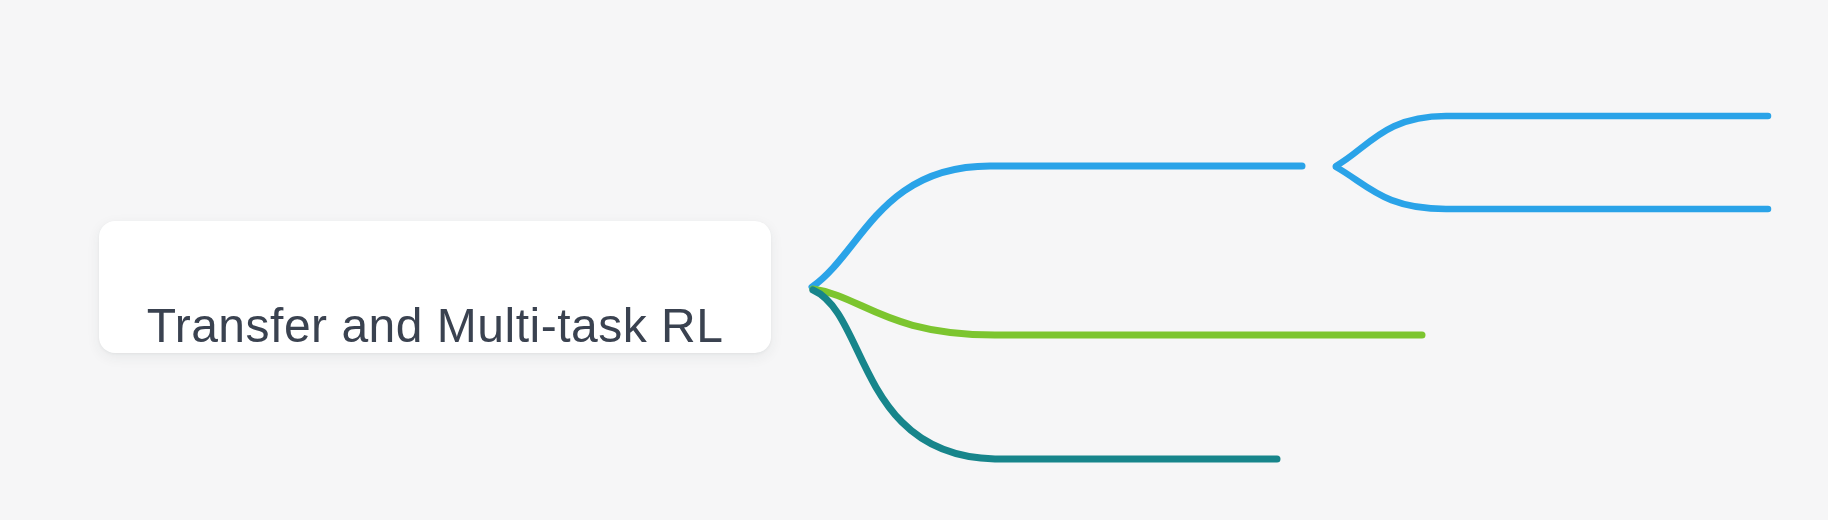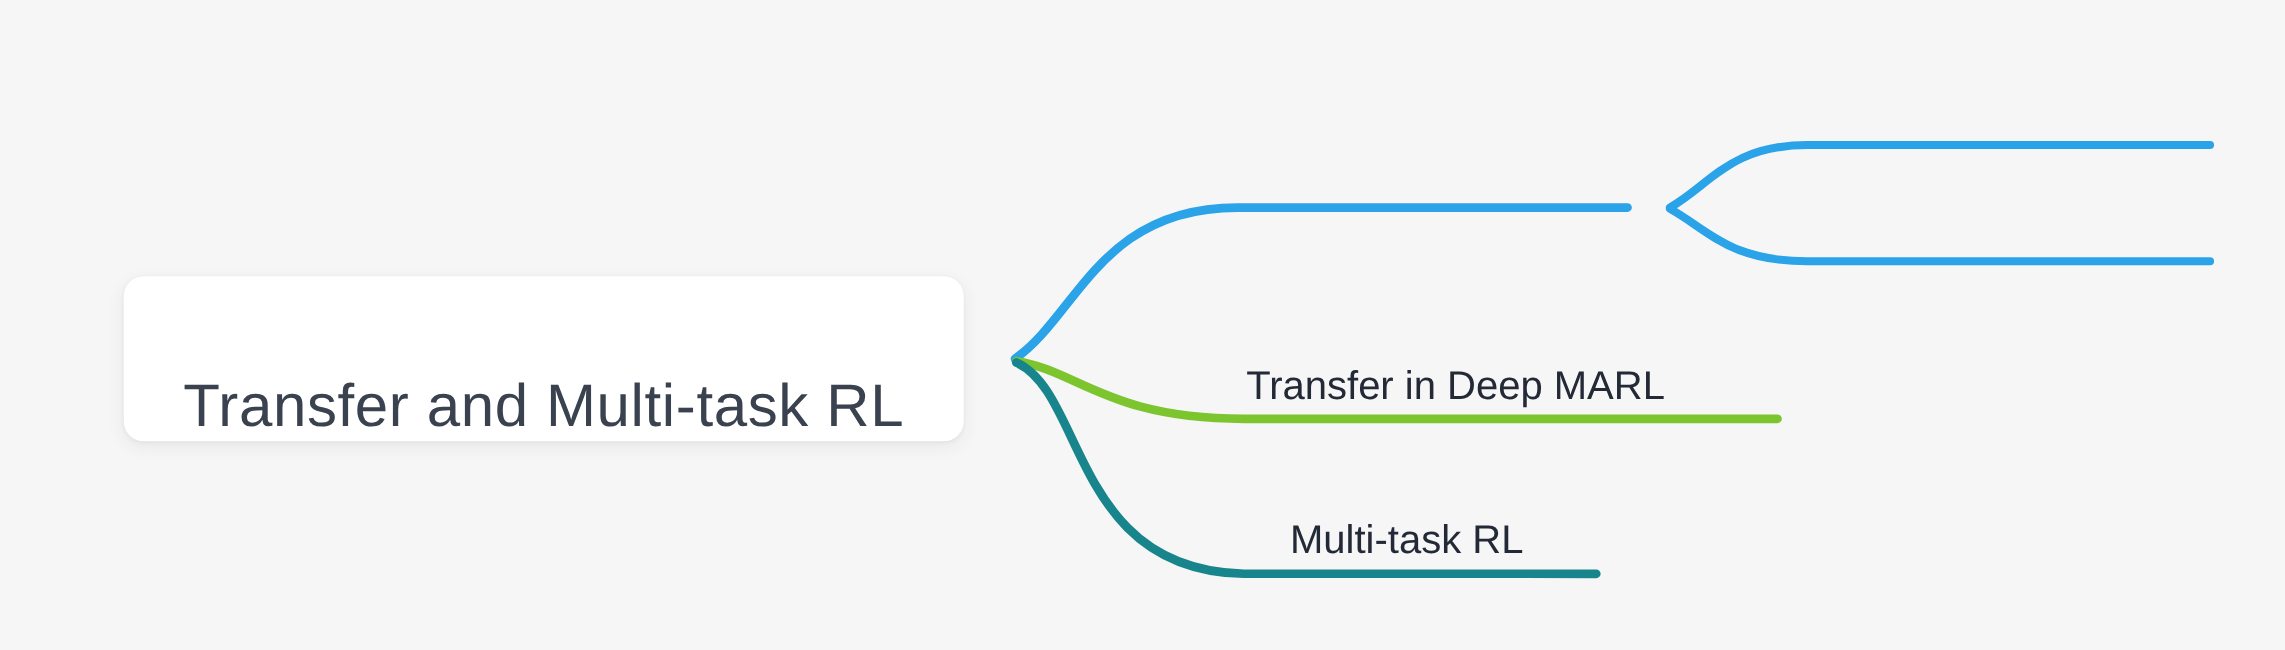--- a/index.html
+++ b/index.html
@@ -81,17 +81,15 @@
     <path d="M 813 290 C 868 314 858 456 995 459 L 1277 459" stroke="#17858b"></path>
   </svg>
 
   <div class="root-node">
     <span class="root-label">Transfer and Multi-task RL</span>
   </div>
 
 
 
 
-  <div class="node-label lvl1 label-transfer-deep-marl">Transfer in Deep MARL</div>
 
-  <div class="node-label lvl1 label-multi-task-rl">Multi-task RL</div>
 
 </div>
 
 </body></html>

